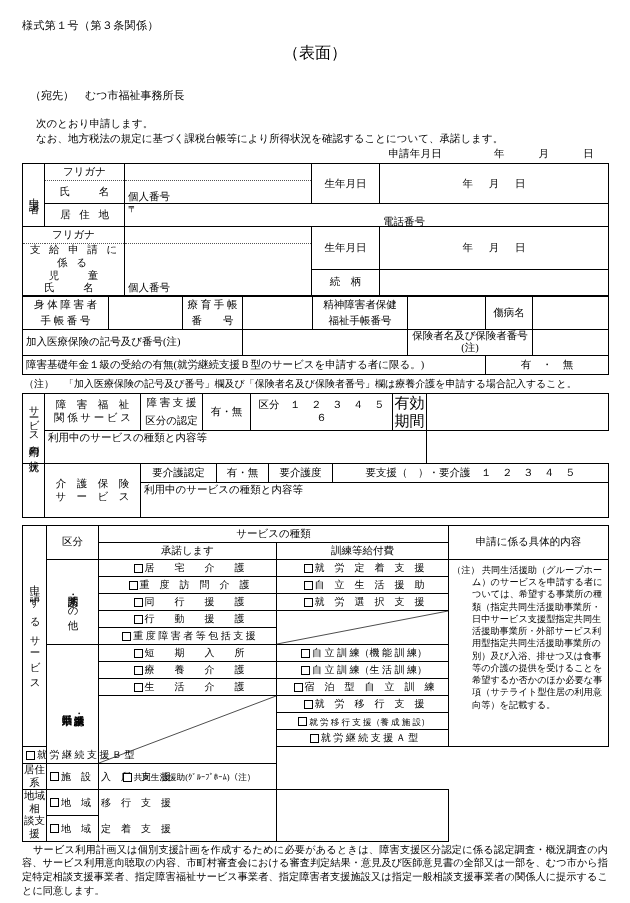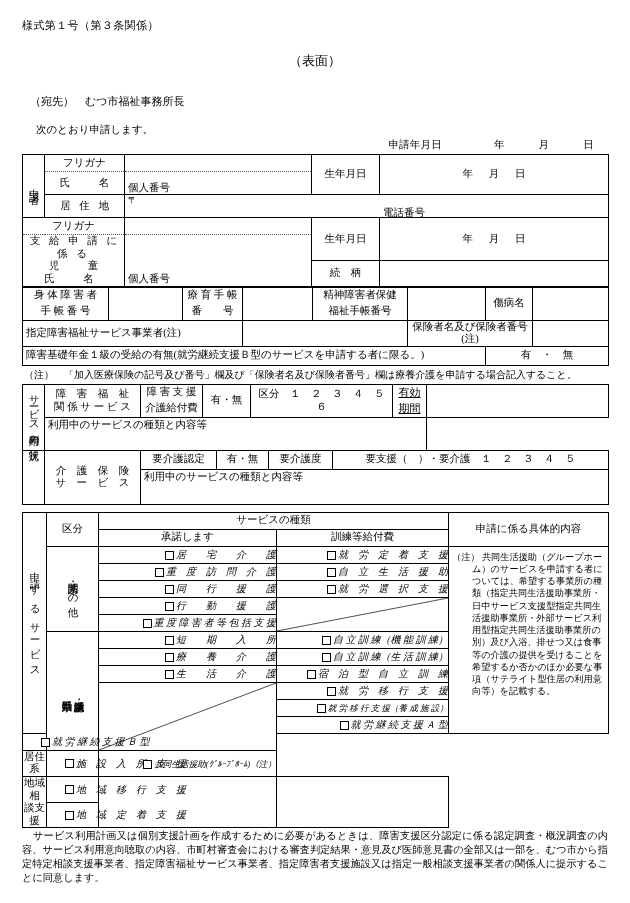--- a/index.html
+++ b/index.html
@@ -8,21 +8,21 @@
     background:#ffffff;
     font-family:"Liberation Serif","DejaVu Serif",serif;
     color:#000;
     font-size:10.5px;
     overflow:hidden;
   }
   .page{position:relative;width:630px;height:903px;box-sizing:border-box;padding:18px 22px 0 22px;}
 
   
   .formno{font-size:11px;letter-spacing:.4px;}
-  .omote{margin-top:19px;font-size:13px;text-align:center;}
+  .omote{margin-top:10px;font-size:16px;text-align:center;}
   .title{margin-top:4px;font-size:11.5px;text-align:center;line-height:1.42;}
   .addressee{margin-top:24px;font-size:11px;padding-left:8px;}
   .lead{margin-top:13px;font-size:10.5px;padding-left:14px;line-height:1.45;}
   .appdate{margin-top:1px;font-size:10.5px;text-align:right;padding-right:14px;letter-spacing:.2px;font-family:Liberation Serif, serif;}
   .appdate .sp1{display:inline-block;width:52px;}
   .appdate .sp2{display:inline-block;width:34px;}
 
   
   table{border-collapse:collapse;width:100%;table-layout:fixed;}
   td{border:1px solid #000;font-size:10.5px;padding:0;vertical-align:middle;text-align:center;line-height:1.2;}
@@ -37,36 +37,36 @@
     writing-mode:vertical-rl;
     text-orientation:upright;
     letter-spacing:1px;
     display:inline-block;
     line-height:1.15;
   }
   .lft{text-align:left;padding-left:3px;}
   .nb-b{border-bottom:none;}
   .nb-t{border-top:none;}
   .dash-b{border-bottom:1px dotted #555;}
-  .sm{font-size:11px;text-decoration:underline;}
+  .sm{font-size:15px;}
   .xsm{font-size:8.6px;}
   .spread3{display:inline-block;letter-spacing:3px;text-indent:3px;}
   .spread8{display:inline-block;letter-spacing:9px;text-indent:9px;}
 
   .t-applicant{margin-top:2px;}
   .note-line{font-size:10px;margin:2px 0 2px 0;padding-left:2px;}
 
   .t-service{margin-top:0;}
   .t-kind{margin-top:7px;}
   .h18{height:18px;}
   .h22{height:22px;}
   .h16{height:16px;}
 
   .chk{display:inline-block;width:7px;height:7px;border:1px solid #000;margin-right:2px;vertical-align:middle;background:#fff;}
-  .chkrow{text-align:right;padding-left:18px;font-size:10px;white-space:nowrap;font-style:italic;}
+  .chkrow{text-align:center;padding-left:3px;font-size:10px;white-space:nowrap;}
   .chkrow .txt{display:inline-block;vertical-align:middle;}
 
   .diag{position:relative;}
   .diag svg{position:absolute;left:0;top:0;width:100%;height:100%;}
 
   .notecell{
     text-align:left;vertical-align:top;font-size:9.2px;line-height:1.33;
     padding:4px 3px 3px 3px;
   }
   .notecell .first{text-indent:-20px;padding-left:20px;display:block;}
@@ -83,20 +83,21 @@
 
   <div class="formno">様式第１号（第３条関係）</div>
 
   <div class="omote">（表面）</div>
 
 
   <div class="addressee">（宛先）　むつ市福祉事務所長</div>
 
   <div class="lead">
     <div>次のとおり申請します。</div>
+    <div>なお、地方税法の規定に基づく課税台帳等により所得状況を確認することについて、承諾します。</div>
   </div>
 
   <div class="appdate">
     <span>申請年月日</span><span class="sp1"></span><span>年</span><span class="sp2"></span><span>月</span><span class="sp2"></span><span>日</span>
   </div>
 
   <table class="t-applicant">
     <colgroup>
       <col style="width:22px">
         <col style="width:80px">
@@ -182,21 +183,21 @@
       <td rowspan="2"></td>
       <td rowspan="2">傷病名</td>
       <td rowspan="2"></td>
     </tr>
     <tr>
       <td class="h16 nb-t">手 帳 番 号</td>
       <td class="h16 nb-t">番　　号</td>
       <td class="h16 nb-t">福祉手帳番号</td>
     </tr>
     <tr>
-      <td colspan="3" class="h18 lft">指定障害福祉サービス事業者(注)</td>
+      <td colspan="3" class="h18 lft">加入医療保険の記号及び番号(注)</td>
       <td colspan="2"></td>
       <td colspan="2">保険者名及び保険者番号(注)</td>
       <td></td>
     </tr>
     <tr>
       <td colspan="6" class="h18 lft">障害基礎年金１級の受給の有無(就労継続支援Ｂ型のサービスを申請する者に限る。)</td>
       <td colspan="2">有　・　無</td>
     </tr>
   </tbody>
     </table>
@@ -222,21 +223,21 @@
         <div>障　害　福　祉</div>
         <div>関 係 サ ー ビ ス</div>
       </td>
       <td class="h16 nb-b">障 害 支 援</td>
       <td rowspan="2">有・無</td>
       <td rowspan="2">区分　１　２　３　４　５　６</td>
       <td class="h16 nb-b sm">有効</td>
       <td rowspan="2"></td>
     </tr>
     <tr>
-      <td class="h16 nb-t">介護給付費</td>
+      <td class="h16 nb-t">区分の認定</td>
       <td class="h16 nb-t sm">期間</td>
     </tr>
     <tr>
       <td colspan="5" class="lft" style="height:31px;vertical-align:top;padding-top:1px">利用中のサービスの種類と内容等</td>
     </tr>
     <tr></tr>
   </tbody>
     </table>
 
   <table style="margin-top:-1px">

